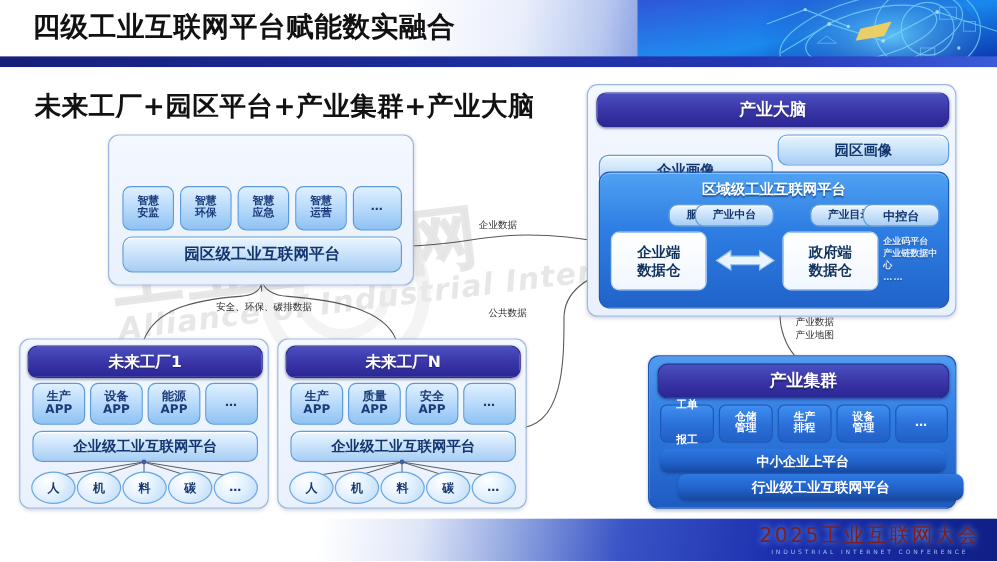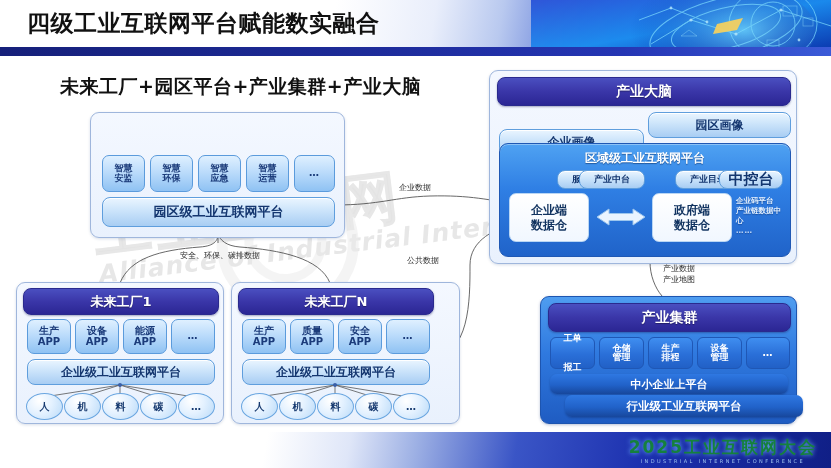--- a/index.html
+++ b/index.html
@@ -18,22 +18,22 @@
   .header-tech svg{display:block;}
   .header-underline{position:absolute;left:0;top:47px;width:831px;height:9px;
     background:linear-gradient(90deg,#16207a 0%,#1c2a96 40%,#2536b4 75%,#3b5bd8 100%);}
   .title{position:absolute;left:27px;top:8px;font-size:23px;line-height:30px;font-weight:bold;color:#111111;letter-spacing:.5px;white-space:nowrap;}
 
   
   .footer{position:absolute;left:0;top:432px;width:831px;height:36px;overflow:hidden;}
   .footer-bg{position:absolute;inset:0;
     background:linear-gradient(100deg,#ffffff 0%,#ffffff 32%,#dfe6f8 42%,#9db0e4 50%,#3a55c6 62%,#1b2fae 78%,#101f86 100%);}
   .footer-logo{position:absolute;right:14px;top:6px;text-align:center;color:#eaf2ff;}
-  .footer-logo .fl-main{font-size:17px;font-weight:bold;letter-spacing:2px;line-height:18px;
-    color:#15803d;text-shadow:0 0 5px rgba(120,190,255,.95);text-align:center;}
+  .footer-logo .fl-main{font-size:17px;font-weight:normal;letter-spacing:2px;line-height:18px;
+    color:#7f1d1d;text-shadow:0 0 5px rgba(120,190,255,.95);text-align:center;}
   .footer-logo .fl-sub{font-size:5px;letter-spacing:2.4px;line-height:8px;color:#9fc2ef;margin-top:1px;}
 
   
   .watermark{position:absolute;left:95px;top:170px;width:560px;height:110px;pointer-events:none;
     transform:rotate(-7deg);opacity:.20;}
   .wm-cn{font-size:58px;font-weight:bold;color:#7b7b7b;letter-spacing:4px;line-height:58px;
      -webkit-text-stroke:1px #8d8d8d;}
   .wm-en{font-size:25px;font-style:italic;font-weight:bold;color:#8a8a8a;letter-spacing:1px;margin-top:-2px;}
   .wm-ring{position:absolute;left:120px;top:-8px;width:120px;height:120px;border-radius:50%;
     border:11px solid #9a9a9a;opacity:.55;}
@@ -151,21 +151,21 @@
 
       <path d="M650 262 C 650 275, 655 288, 662 296"></path>
 
       <path d="M218 234 L218 243"></path>
     </g>
     <g fill="#3a3a3a">
       <circle cx="218" cy="234" r="2.2"></circle>
     </g>
   </svg>
 
-  <div style="position:absolute;left:60px;top:74px;font-size:19px;font-weight:bold;color:#111;letter-spacing:.5px;white-space:nowrap;">未来工厂+园区平台+产业集群+产业大脑</div>
+  <div style="position:absolute;left:29px;top:74px;font-size:22px;font-weight:bold;color:#111;letter-spacing:.5px;white-space:nowrap;">未来工厂+园区平台+产业集群+产业大脑</div>
 
   <div class="panel panel-outer" style="left:90px;top:112px;width:253px;height:124px;">
 
     <div class="tile" style="left:11px;top:42px;width:41px;height:35px;font-size:9px;">
       <span>智慧</span>
       <span>安监</span>
     </div>
     <div class="tile" style="left:59px;top:42px;width:41px;height:35px;font-size:9px;">
       <span>智慧</span>
       <span>环保</span>
@@ -192,21 +192,21 @@
     <div class="bar" style="left:158px;top:41px;width:141px;height:24px;font-size:12px;">园区画像</div>
 
     <div class="panel" style="left:9px;top:72px;width:290px;height:112px;
          background:linear-gradient(180deg,#4fa2f2 0%,#2f7fe4 40%,#2063c9 100%);
          border:1px solid #1f58b4;box-shadow:inset 0 1px 0 rgba(255,255,255,.35);">
       <div style="position:absolute;left:0;top:6px;width:290px;text-align:center;font-size:12px;font-weight:bold;color:#ffffff;text-shadow:0 1px 1px rgba(0,30,80,.5);">区域级工业互联网平台</div>
 
       <div class="bar" style="left:9px;top:26px;width:64px;height:17px;font-size:9px;margin-left:48px;">服务中枢</div>
       <div class="bar" style="left:79px;top:26px;width:64px;height:17px;font-size:9px;">产业中台</div>
       <div class="bar" style="left:139px;top:26px;width:64px;height:17px;font-size:9px;margin-left:36px;">产业目录</div>
-      <div class="bar" style="left:219px;top:26px;width:62px;height:17px;font-size:15px;">中控台</div>
+      <div class="bar" style="left:219px;top:26px;width:62px;height:17px;font-size:10px;">中控台</div>
 
       <div style="position:absolute;left:9px;top:49px;width:78px;height:47px;border-radius:7px;
            background:linear-gradient(180deg,#ffffff 0%,#f1f7ff 100%);border:1px solid #b9d6f4;
            display:flex;flex-direction:column;align-items:center;justify-content:center;
            color:#10325f;font-weight:bold;font-size:12px;line-height:1.2;">
         <span>企业端</span>
         <span>数据仓</span>
       </div>
 
       <div style="position:absolute;left:95px;top:60px;width:52px;height:26px;">
@@ -263,21 +263,21 @@
       <circle cx="103" cy="4" r="2" fill="#3a5fa8"></circle>
     </svg>
 
     <div class="circle" style="left:9px;top:110px;width:35px;height:25px;font-size:10px;">人</div>
     <div class="circle" style="left:47px;top:110px;width:35px;height:25px;font-size:10px;">机</div>
     <div class="circle" style="left:85px;top:110px;width:35px;height:25px;font-size:10px;">料</div>
     <div class="circle" style="left:123px;top:110px;width:35px;height:25px;font-size:10px;">碳</div>
     <div class="circle dots" style="left:161px;top:110px;width:35px;height:25px;font-size:10px;">…</div>
   </div>
 
-  <div class="panel panel-outer" style="left:231px;top:282px;width:206px;height:140px;padding-left:21px;">
+  <div class="panel panel-outer" style="left:231px;top:282px;width:206px;height:140px;">
     <div class="hdr" style="left:6px;top:5px;width:194px;height:25px;font-size:13px;">未来工厂N</div>
 
     <div class="tile" style="left:10px;top:36px;width:42px;height:33px;font-size:10px;">
       <span>生产</span>
       <span>APP</span>
     </div>
     <div class="tile" style="left:58px;top:36px;width:42px;height:33px;font-size:10px;">
       <span>质量</span>
       <span>APP</span>
     </div>

